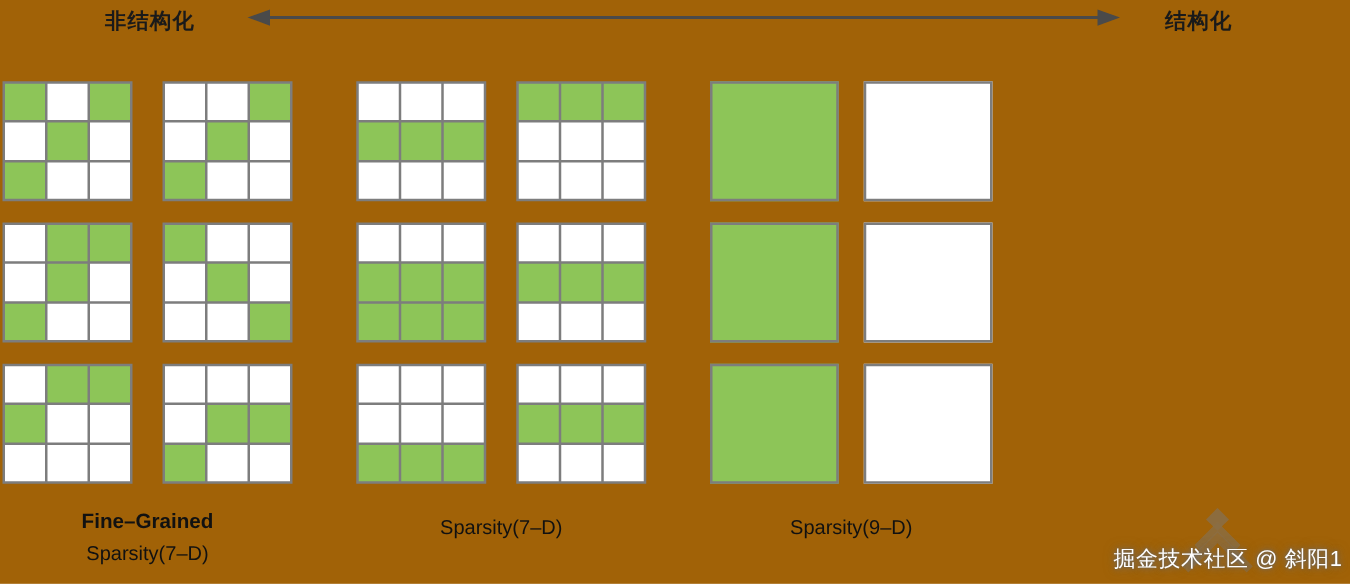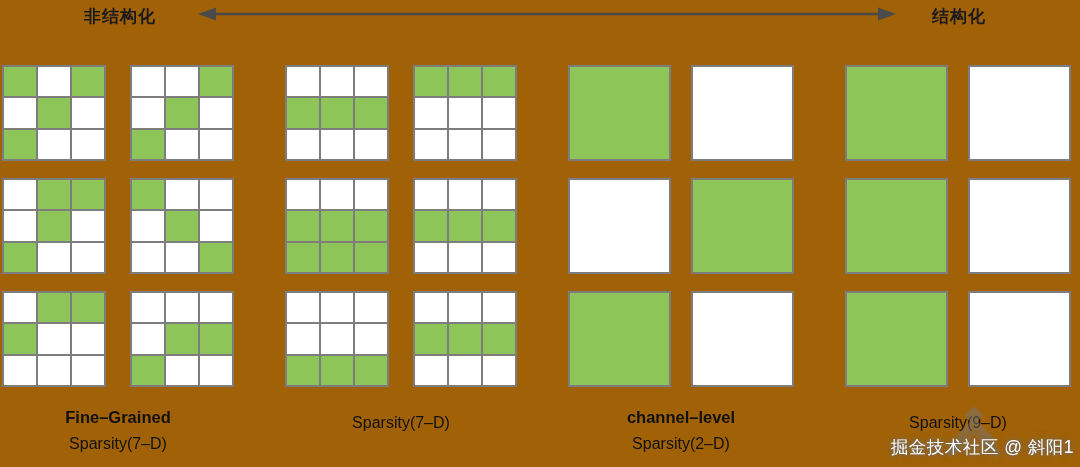--- a/index.html
+++ b/index.html
@@ -203,34 +203,20 @@
             <div class="cell"></div>
             <div class="cell"></div>
             <div class="cell"></div>
           </div>
         </div>
       <div class="label">
         <div class="l2">Sparsity(7–D)</div>
       </div>
     </div>
 
-    <div class="group">
-      <div class="grids-area squares">
-          <div class="square on"></div>
-          <div class="square"></div>
-          <div class="square"></div>
-          <div class="square on"></div>
-          <div class="square on"></div>
-          <div class="square"></div>
-        </div>
-      <div class="label">
-        <div class="l1">channel–level</div>
-        <div class="l2">Sparsity(2–D)</div>
-      </div>
-    </div>
 
     <div class="group">
       <div class="grids-area squares">
           <div class="square on"></div>
           <div class="square"></div>
           <div class="square on"></div>
           <div class="square"></div>
           <div class="square on"></div>
           <div class="square"></div>
         </div>

